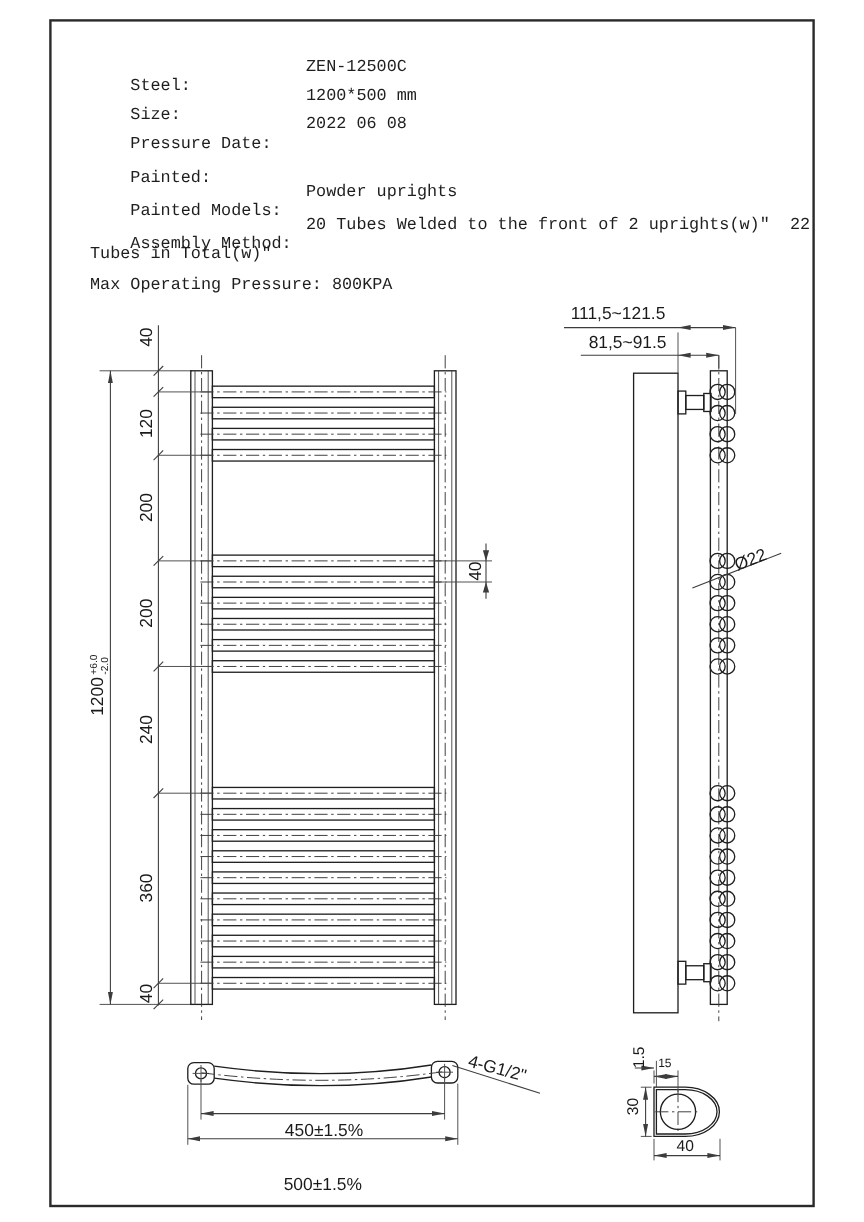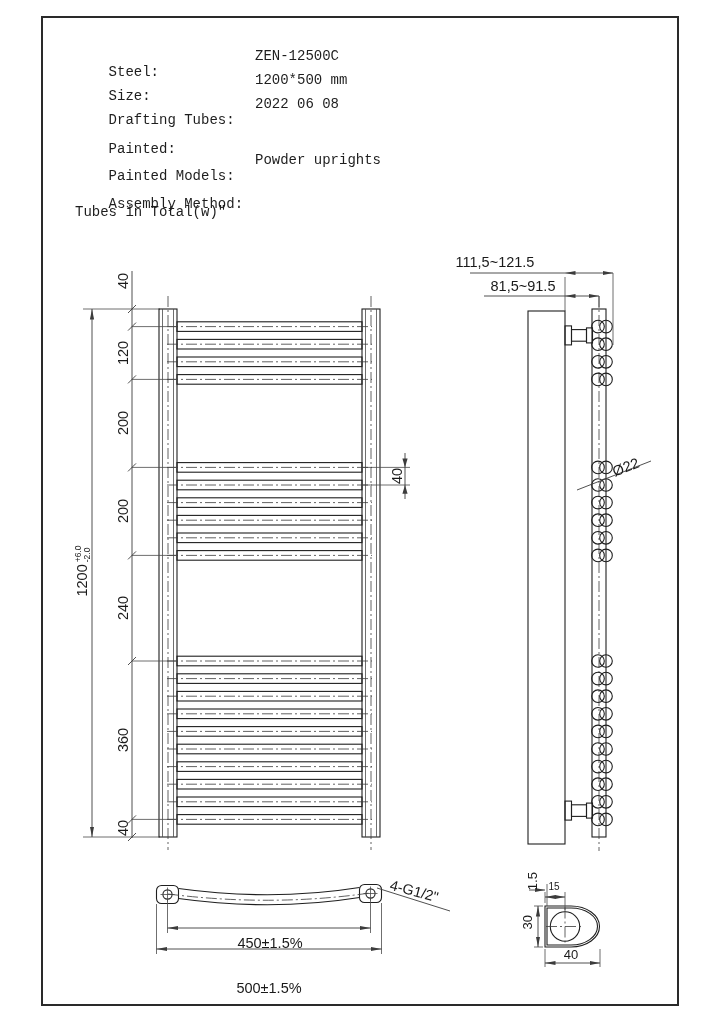--- a/index.html
+++ b/index.html
@@ -33,34 +33,36 @@
 
   <div class="spec-row" style="top:48px">
     <span>Steel:</span>
     <span class="spec-value">ZEN-12500C</span>
   </div>
   <div class="spec-row" style="top:72px">
     <span>Size:</span>
     <span class="spec-value">1200*500 mm</span>
   </div>
   <div class="spec-row" style="top:96px">
-    <span>Drafting Tubes:</span>
+    <span>Pressure Date:</span>
     <span class="spec-value">2022 06 08</span>
   </div>
   <div class="spec-row" style="top:125px">
     <span>Painted:</span>
   </div>
   <div class="spec-row" style="top:152px">
     <span>Painted Models:</span>
     <span class="spec-value">Powder uprights</span>
   </div>
   <div class="spec-row" style="top:180px">
     <span>Assembly Method:</span>
+    <span class="spec-value">20 Tubes Welded to the front of 2 uprights(w)"  22</span>
   </div>
   <div class="spec-row" style="top:204px">Tubes in Total(w)"</div>
+  <div class="spec-row" style="top:230px">Max Operating Pressure: 800KPA</div>
 
   <svg id="draw" width="720" height="1018">
     <defs>
       <marker id="arr" markerWidth="11" markerHeight="7" refX="10.5" refY="3.5" orient="auto-start-reverse" markerUnits="userSpaceOnUse">
         <path class="arr" d="M10.5,3.5 L0,1.4 L0,5.6 Z"></path>
       </marker>
       <pattern id="brickpat" width="26" height="26" patternUnits="userSpaceOnUse">
         <rect width="26" height="26" fill="#ffffff" stroke="none"></rect>
         <path d="M0,0.5 H26 M0,13.5 H26 M13,0.5 V13.5 M0.5,13.5 V26 M25.5,13.5 V26" stroke="#2b2b2b" stroke-width="1" fill="none"></path>
       </pattern>
@@ -281,21 +283,21 @@
   <div class="lbl rot" id="lbl-overall" style="left:48px;top:561px;width:70px;height:20px">
     <span>1200</span>
       <span class="tol">
         <span>+6.0</span>
         <span>-2.0</span>
       </span>
   </div>
 
   <div class="lbl rot" style="left:368px;top:468px;width:60px">40</div>
 
-  <div class="lbl" style="left:447px;top:255px;width:96px">111,5~121.5</div>
+  <div class="lbl" style="left:467px;top:255px;width:96px">111,5~121.5</div>
   <div class="lbl" style="left:482px;top:279px;width:82px">81,5~91.5</div>
   <div class="lbl" style="left:596px;top:460px;width:60px;transform:rotate(-21deg)">Ø22</div>
 
   <div class="lbl" style="left:230px;top:936px;width:80px">450±1.5%</div>
   <div class="lbl" style="left:229px;top:981px;width:80px">500±1.5%</div>
   <div class="lbl" style="left:383px;top:884px;width:62px;transform:rotate(15deg)">4-G1/2"</div>
 
   <div class="lbl rot" style="left:503px;top:874px;width:60px;font-size:13px">1.5</div>
   <div class="lbl" style="left:540px;top:881px;width:28px;font-size:10px">15</div>
   <div class="lbl rot" style="left:498px;top:915px;width:60px;font-size:13px">30</div>

